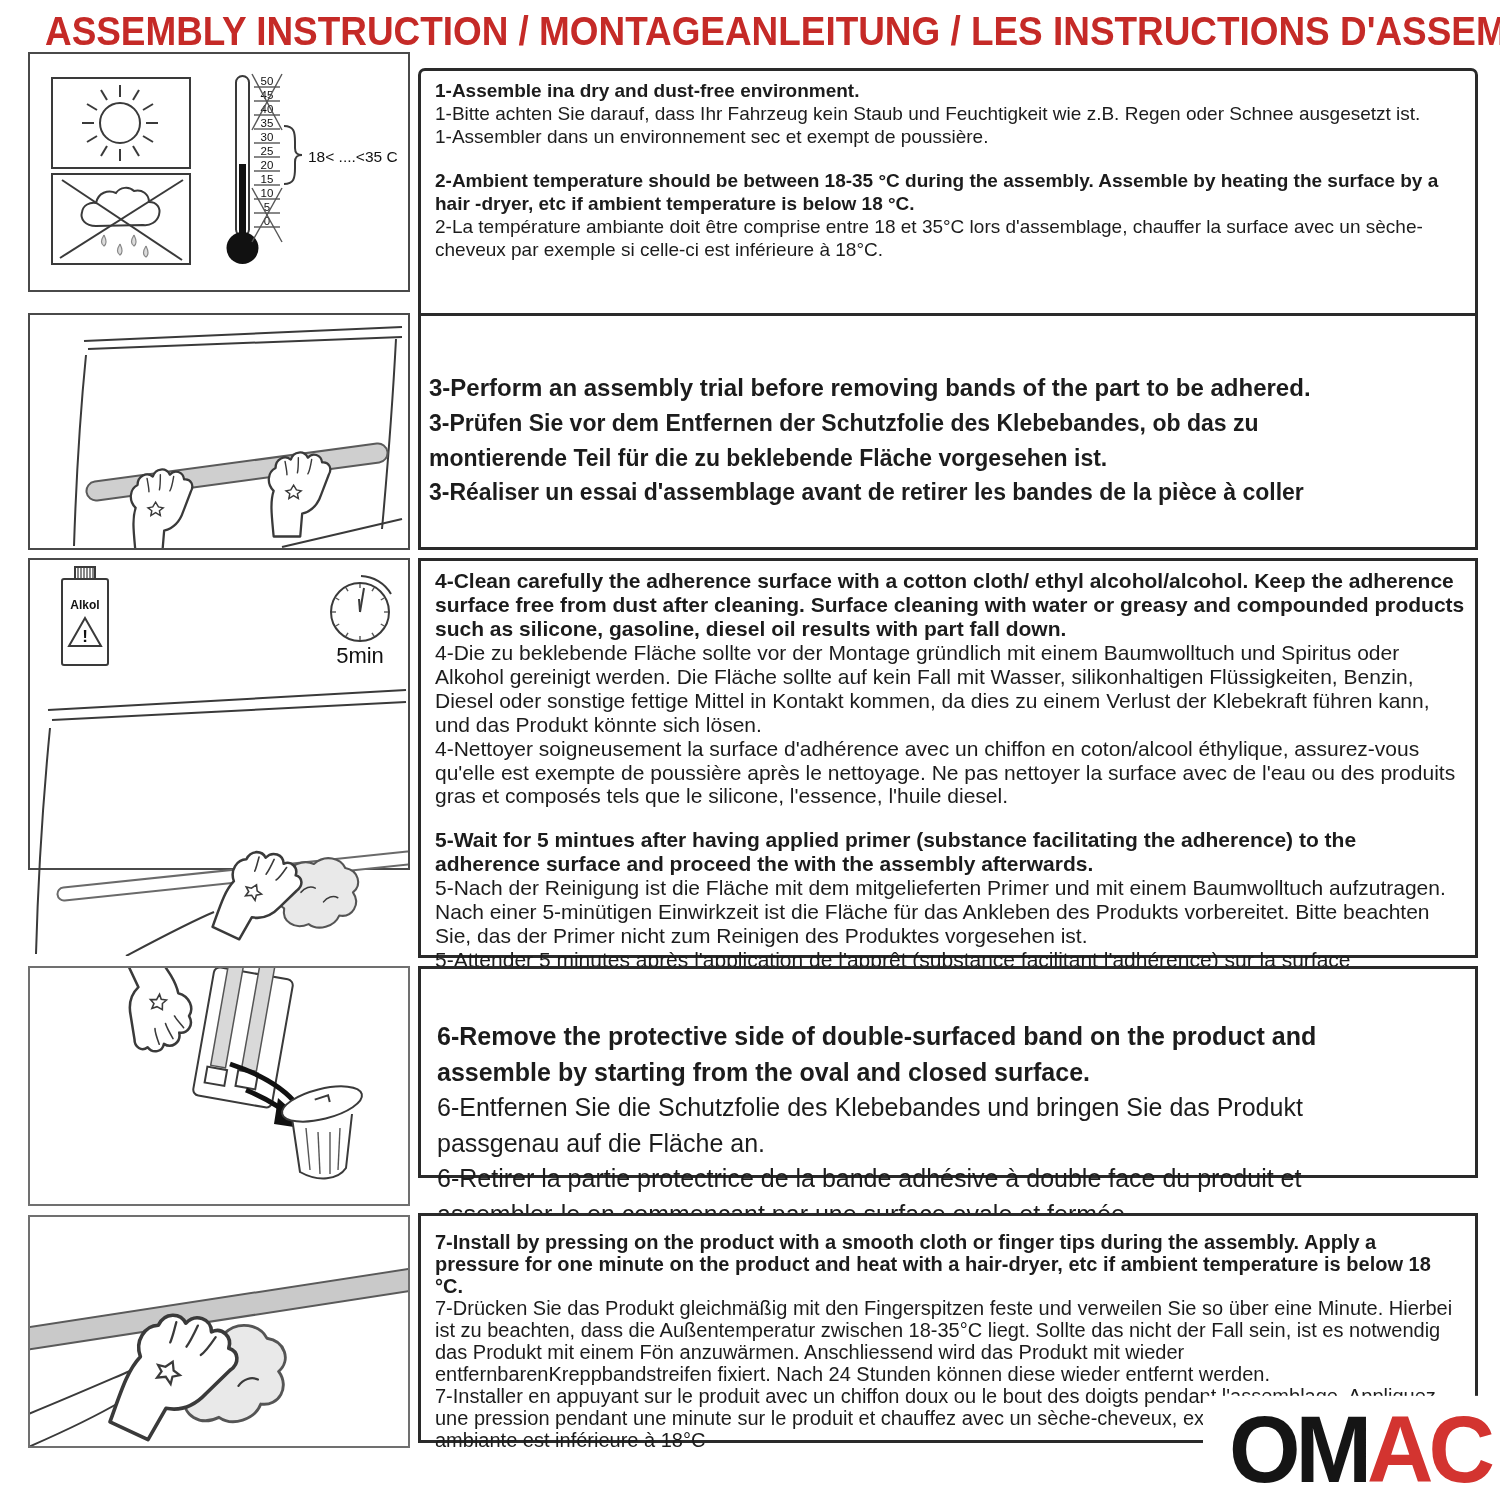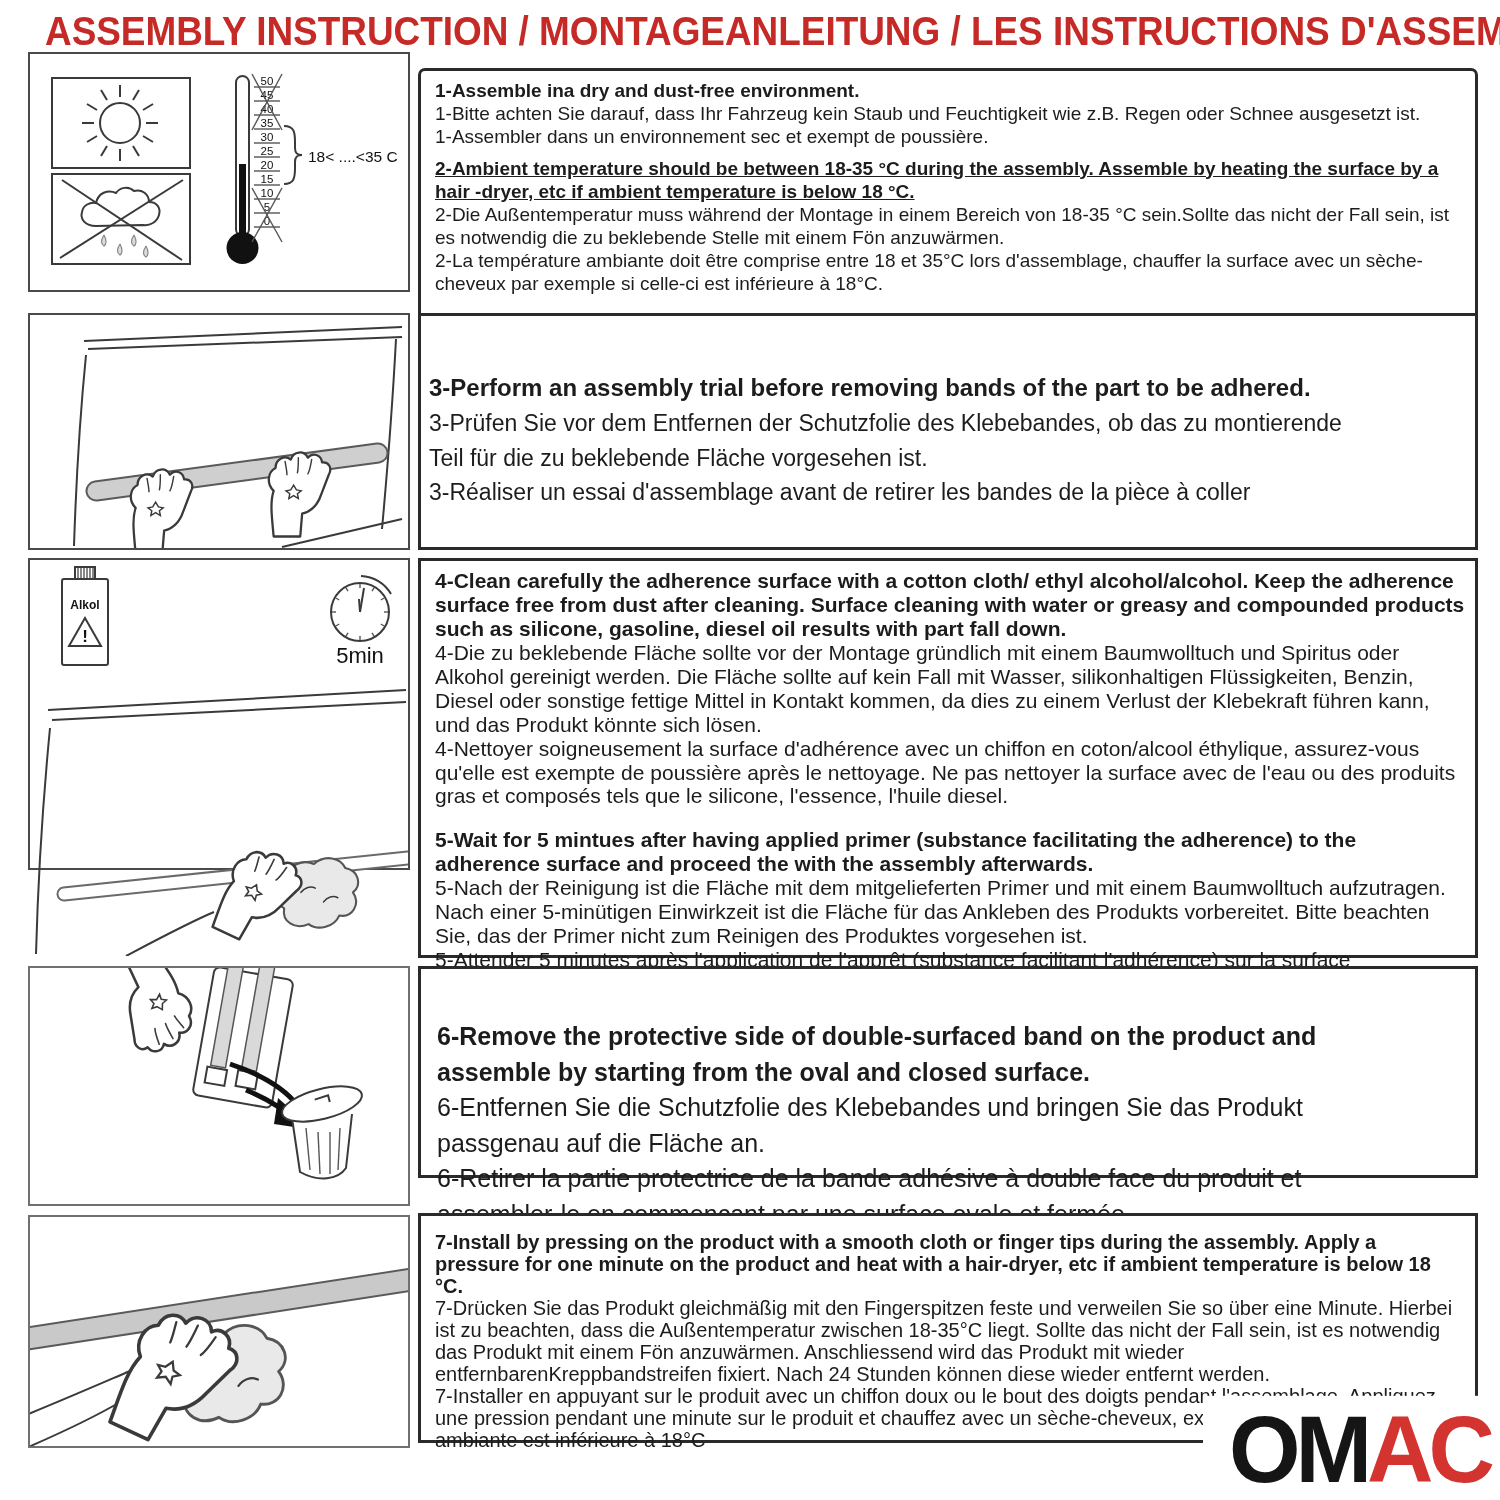--- a/index.html
+++ b/index.html
@@ -9,23 +9,23 @@
         color:#c52a27;white-space:nowrap;transform:scaleX(.90);transform-origin:left center;
         letter-spacing:0px;}
   .row-illus{position:absolute;left:28px;width:382px;background:#fff;box-sizing:border-box;}
   .row-text{position:absolute;left:418px;width:1060px;background:#fff;box-sizing:border-box;}
   .b1{border:3px solid #2a2a2a;}
   .b2{border:2px solid #4a4a4a;}
   .b3{border:2px solid #707070;}
   .row-text p{margin:0;}
   .row-text .b{font-weight:bold;}
   .t1{padding:8px 12px 0 14px;font-size:19px;line-height:1.22;}
-  .t1 .gap{margin-top:8px;text-decoration:underline;}
+  .t1 .gap{margin-top:20px;}
   .t2{padding:54px 12px 0 8px;font-size:23px;line-height:1.5;}
-  .t2 p{max-width:920px;}
+  .t2 p{max-width:920px;font-weight:bold;}
   .t2 .b{font-size:24px;}
   .t3{padding:8px 10px 0 14px;font-size:21px;line-height:1.14;}
   .t3 .gap{margin-top:20px;}
   .t4{padding:50px 12px 0 16px;font-size:25px;line-height:1.42;}
   .t4 p{max-width:950px;}
   .t5{padding:15px 12px 0 14px;font-size:20px;line-height:1.1;}
   .logo{position:absolute;right:8px;bottom:-6px;background:#fff;padding:6px 2px 10px 26px;
         font-weight:bold;font-size:92px;letter-spacing:-5px;line-height:1;
         transform:scaleY(1.02);transform-origin:bottom;}
   .logo .lb{color:#151515;}
@@ -124,21 +124,20 @@
         <path class="oln" stroke-width="2" d="M254,72 C264,72 265,78 265,88 L265,94 C265,100 268,101 272,101 C268,101 265,102 265,108 L265,114 C265,124 264,130 254,130"></path>
         <text x="278" y="108" class="svgtext" font-size="15.5">18&lt; ....&lt;35 C</text>
       </g>
     </svg>
   </div>
   <div class="row-text b1 t1" style="top:68px;height:272px;border-radius:7px;">
     <p class="b">1-Assemble ina dry and dust-free environment.</p>
     <p>1-Bitte achten Sie darauf, dass Ihr Fahrzeug kein Staub und Feuchtigkeit wie z.B. Regen oder Schnee ausgesetzt ist.</p>
     <p>1-Assembler dans un environnement sec et exempt de poussière.</p>
     <p class="b gap">2-Ambient temperature should be between 18-35 °C  during the assembly. Assemble by heating the surface by a hair -dryer, etc if ambient temperature is below 18 °C.</p>
-    <p>2-Die Außentemperatur muss während der Montage in einem Bereich von 18-35 °C  sein.Sollte das nicht der Fall sein, ist es notwendig die zu beklebende Stelle mit einem Fön anzuwärmen.</p>
     <p>2-La température ambiante doit être comprise entre 18 et 35°C lors d'assemblage, chauffer la surface avec un sèche-cheveux par exemple si celle-ci est inférieure à 18°C.</p>
   </div>
 
   <div class="row-illus b2" style="top:313px;height:237px;">
     <svg viewBox="0 0 378 233" width="378" height="233">
       <defs>
         <g id="hand">
           <path class="skin" d="M-13,70 C-15,48 -17,34 -13,22 C-21,14 -19,2 -11,-2 C-11,-12 -1,-16 5,-11 C8,-20 19,-21 23,-13 C28,-19 37,-16 38,-8 C45,-9 49,-2 45,5 L37,26 C33,38 25,44 17,46 L15,70 Z"></path>
           <path class="hln" d="M-1,-9 C0,-3 1,1 1,5 M13,-13 C13,-7 13,-1 12,3 M27,-11 C26,-5 25,1 23,4"></path>
           <path class="hln" d="M8,16 L11,21 L16,22 L12,25 L13,30 L8,27 L3,30 L4,25 L0,22 L5,21 Z"></path>

